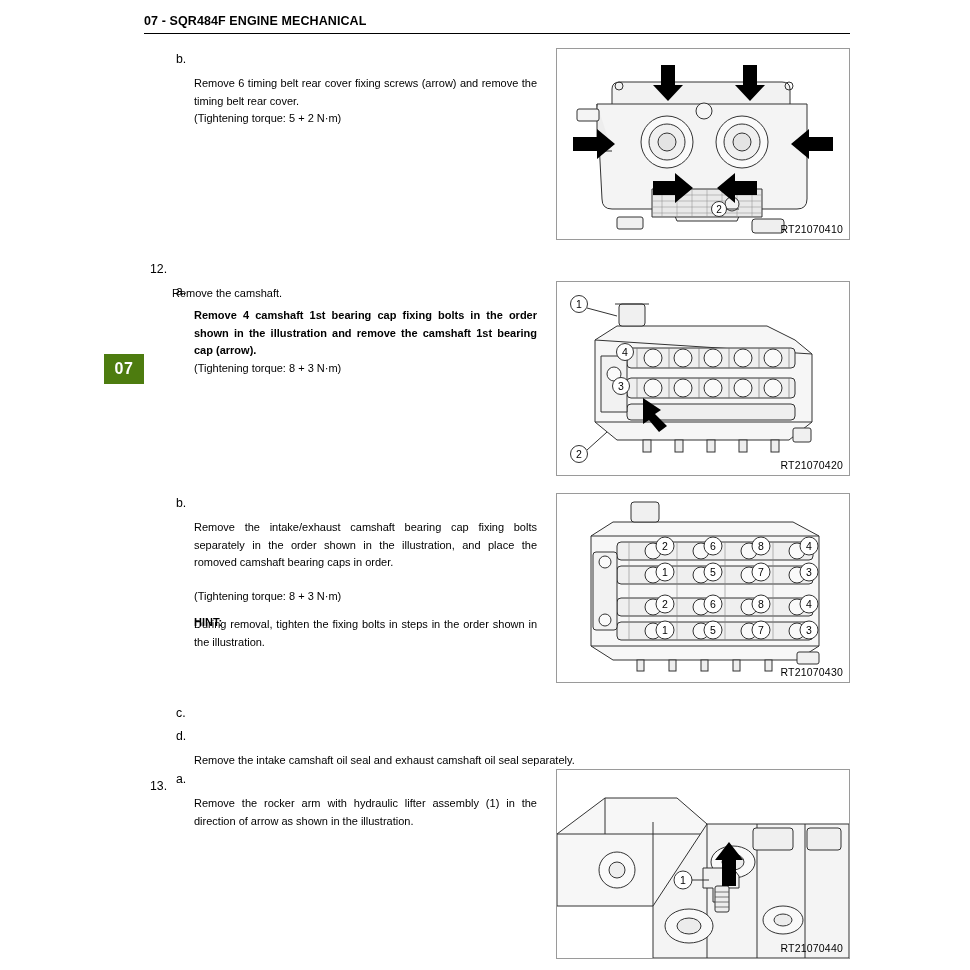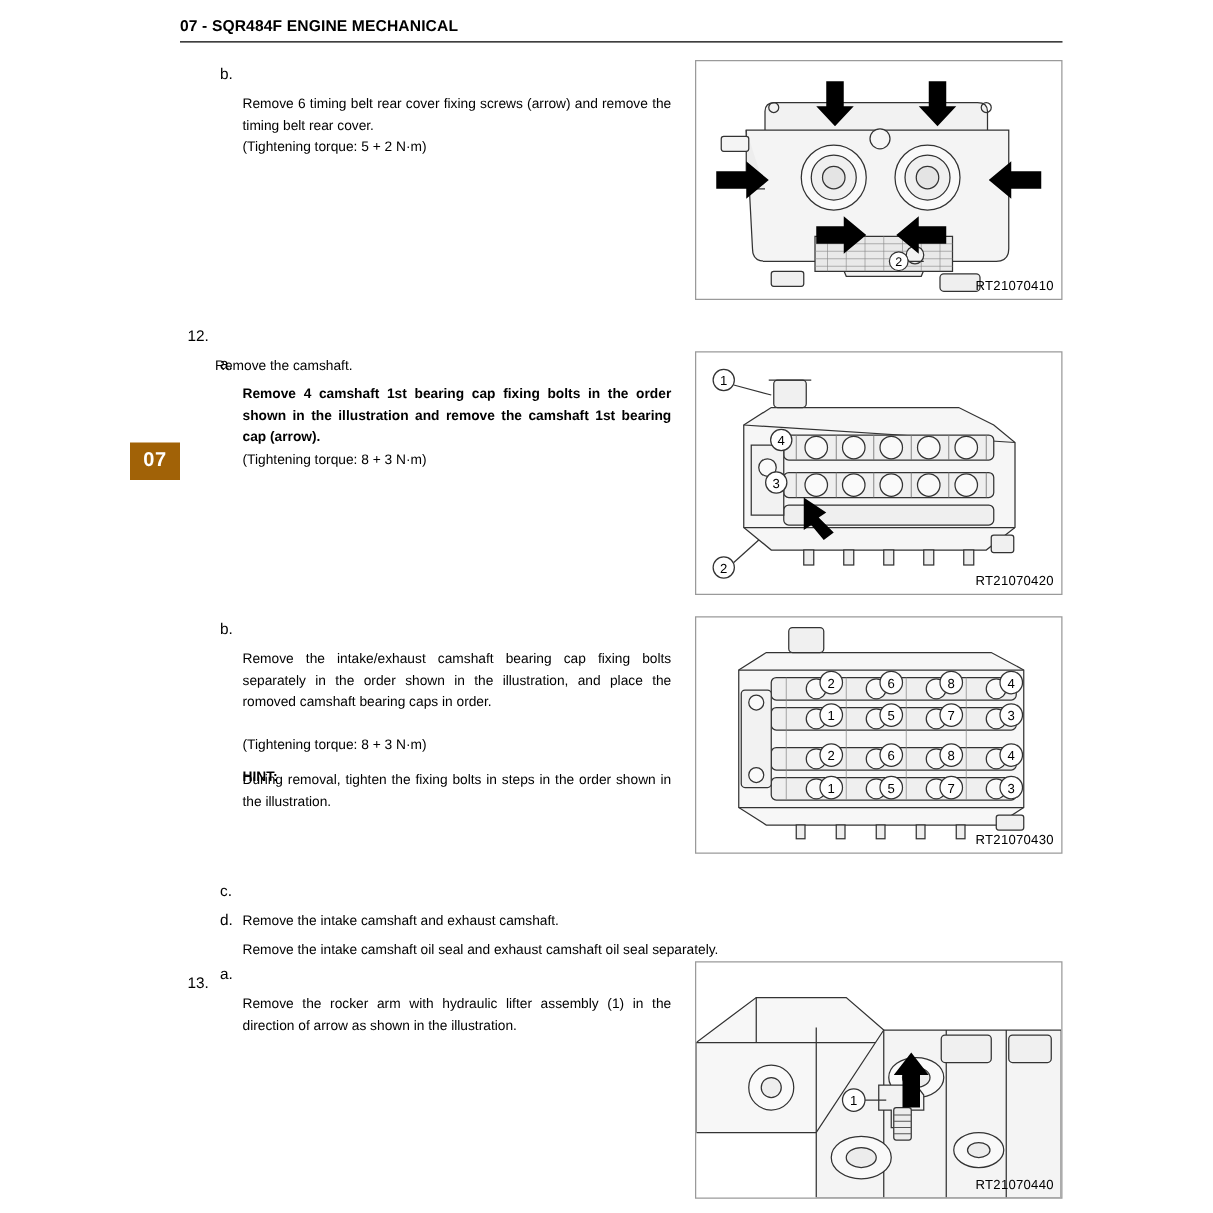--- a/index.html
+++ b/index.html
@@ -38,21 +38,21 @@
     width: 706px;
   }
 
   
   .chapter-tab {
     position: absolute;
     left: 104px;
     top: 354px;
     width: 40px;
     height: 30px;
-    background: #a16207;
+    background: #4d7c0f;
     color: #fff;
     font-size: 16px;
     font-weight: bold;
     display: flex;
     align-items: center;
     justify-content: center;
     letter-spacing: 0.5px;
   }
 
   
@@ -341,21 +341,20 @@
         <circle cx="204" cy="136" r="9" fill="#fff" stroke="#333"></circle>
           <text x="204" y="140" font-size="10.5" font-family="Liberation Sans, sans-serif" text-anchor="middle">7</text>
         <circle cx="252" cy="136" r="9" fill="#fff" stroke="#333"></circle>
           <text x="252" y="140" font-size="10.5" font-family="Liberation Sans, sans-serif" text-anchor="middle">3</text>
       </g>
     </svg>
     <div class="fig-code">RT21070430</div>
   </div>
 
   <div class="lbl" style="left:176px; top:705px; width:20px;">c.</div>
-  <div class="txt" style="left:194px; top:705px; width:640px;">Remove the intake camshaft and exhaust camshaft.</div>
 
   <div class="lbl" style="left:176px; top:728px; width:20px;">d.</div>
   <div class="txt" style="left:194px; top:728px; width:660px;">Remove the intake camshaft oil seal and exhaust camshaft oil seal separately.</div>
 
   <div class="lbl" style="left:150px; top:750px; width:26px;margin-top:28px;">13.</div>
 
   <div class="lbl" style="left:176px; top:771px; width:20px;">a.</div>
   <div class="txt just" style="left:194px; top:771px; width:343px;">Remove the rocker arm with hydraulic lifter assembly (1) in the direction of arrow as shown in the illustration.</div>
 
   <div class="fig" style="left:556px; top:769px; width:294px; height:190px;">

